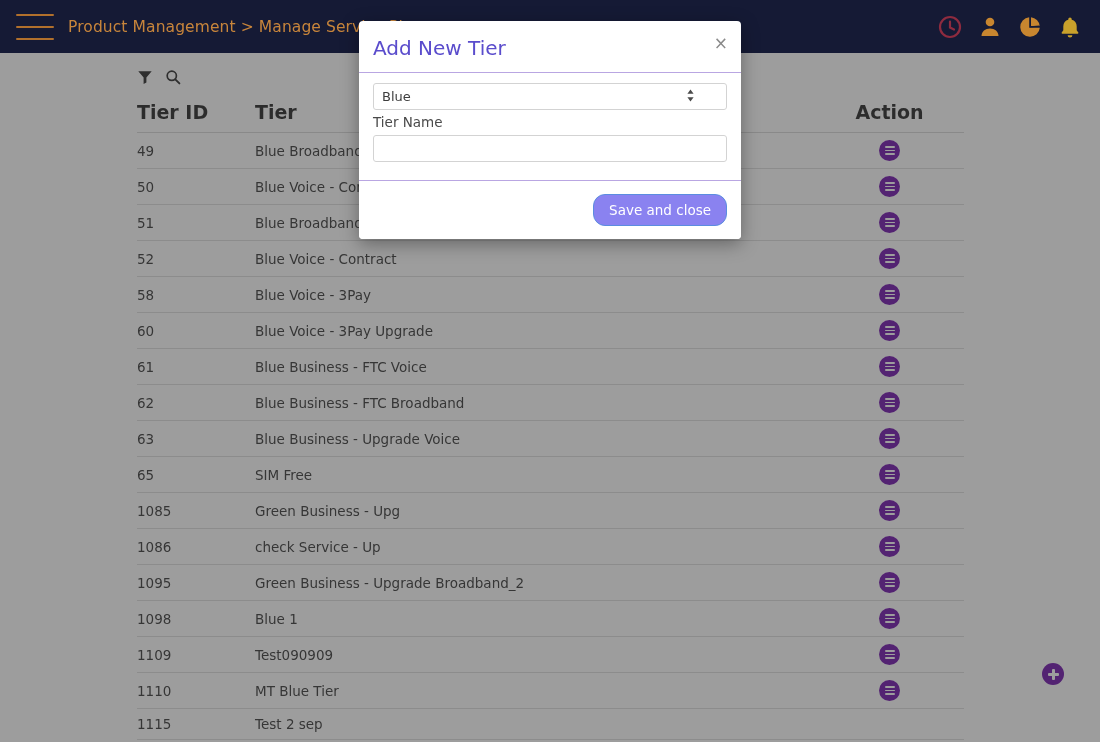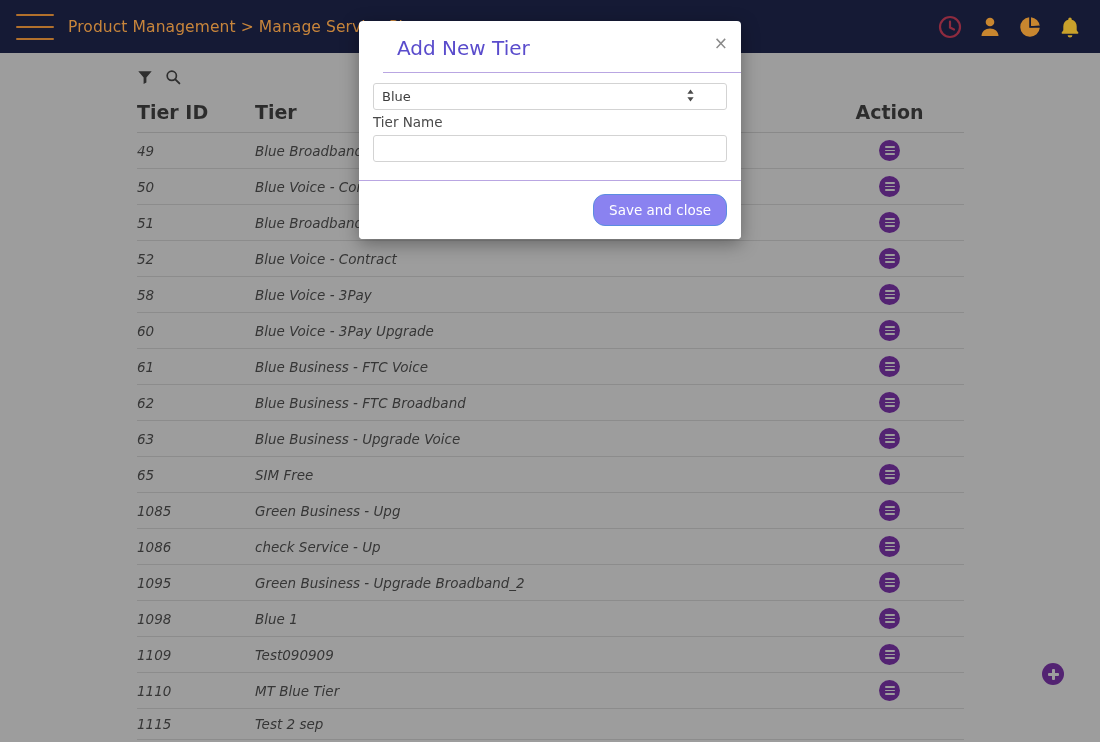--- a/index.html
+++ b/index.html
@@ -72,21 +72,20 @@
   }
   .tier-table th.col-id   { width: 118px; }
   .tier-table th.col-tier { width: 560px; }
   .tier-table th.col-act  { width: 149px; text-align: center; }
   .tier-table tbody td {
     padding: 7px 0 7px 0;
     border-bottom: 1px solid #dcdcdc;
     font-size: 13.5px;
     color: #303030;
     height: 28px;
-    font-style: italic;
   }
   .tier-table td.c-act { text-align: center; }
 
   .action-btn {
     width: 21px; height: 21px; border-radius: 50%;
     background: #6b0aa8;
     display: inline-flex; flex-direction: column;
     align-items: center; justify-content: center; gap: 2px;
     cursor: pointer; vertical-align: middle;
     border: none; padding: 0;
@@ -124,21 +123,20 @@
     width: 382px;
     background: #ffffff;
     border-radius: 4px;
     box-shadow: 0 5px 18px rgba(0,0,0,.35);
     overflow: hidden;
   }
   .modal-header {
     position: relative;
     padding: 16px 18px 13px 14px;
     border-bottom: 1px solid #b9a6e2;
-    margin-left: 24px;
   }
   .modal-title {
     font-size: 20px;
     color: #5a4ccc;
     font-weight: 400;
     line-height: 1.1;
   }
   .modal-close {
     position: absolute; right: 13px; top: 14px;
     background: none; border: none; padding: 0;

